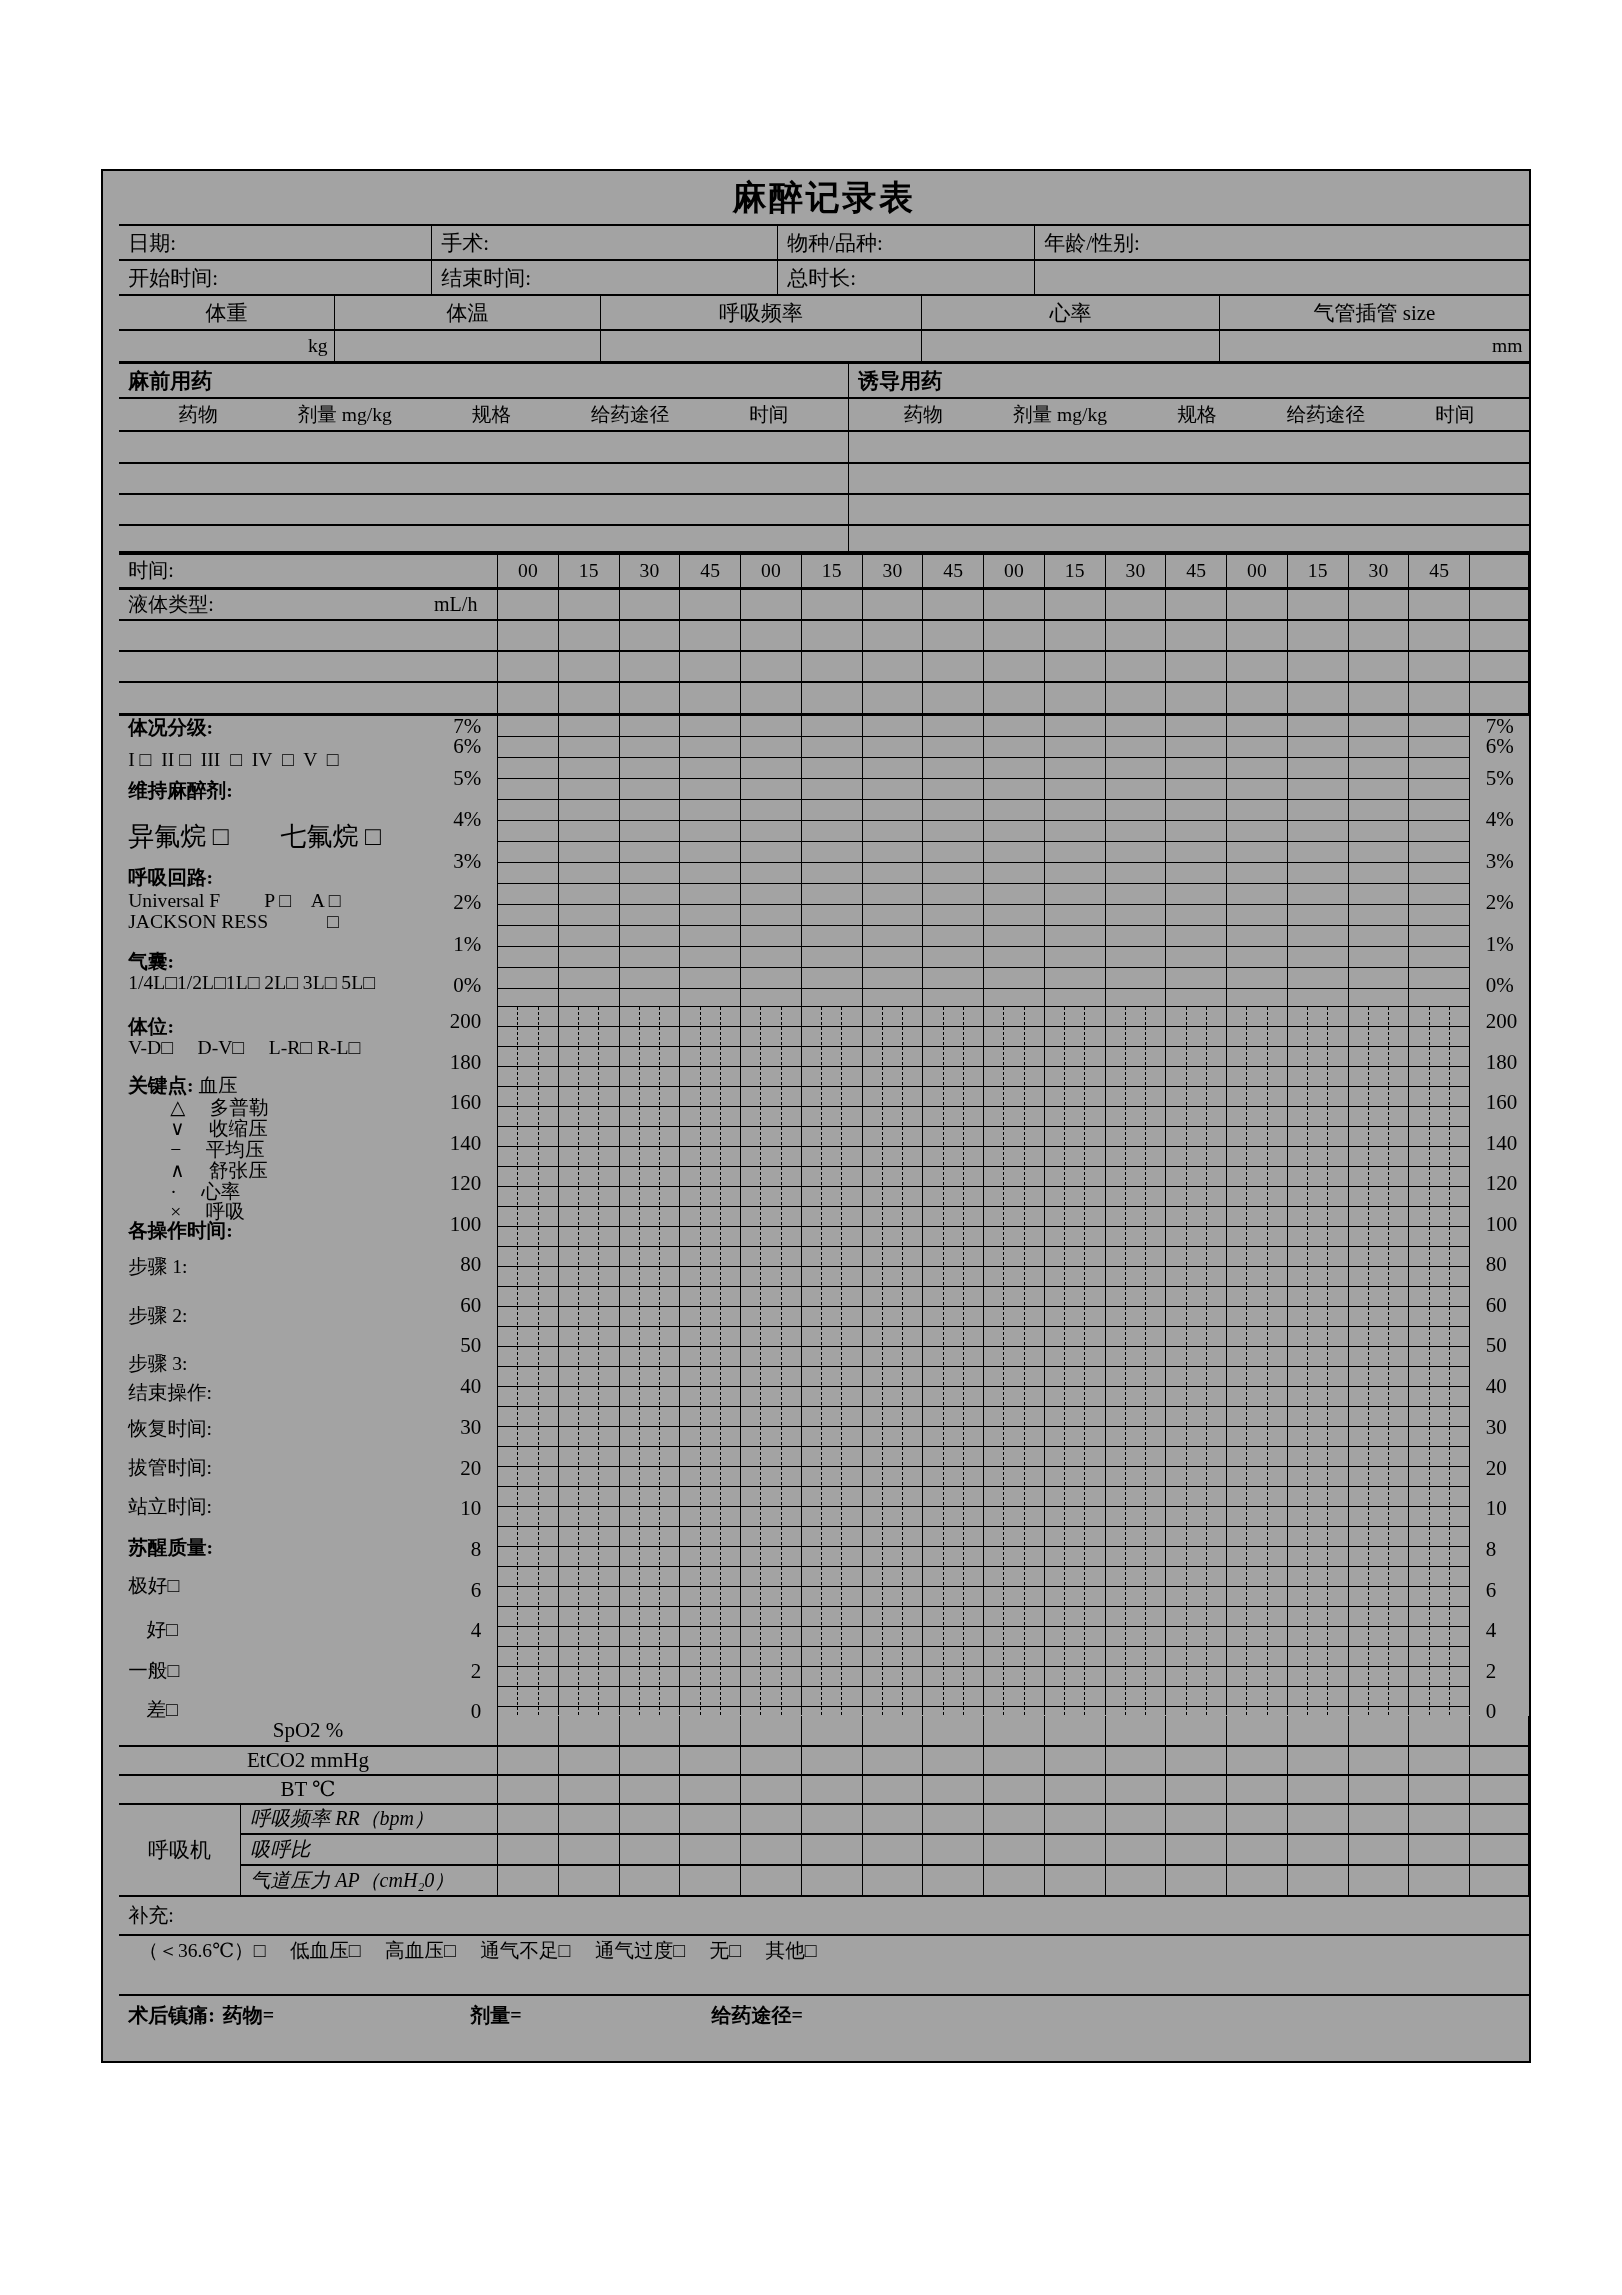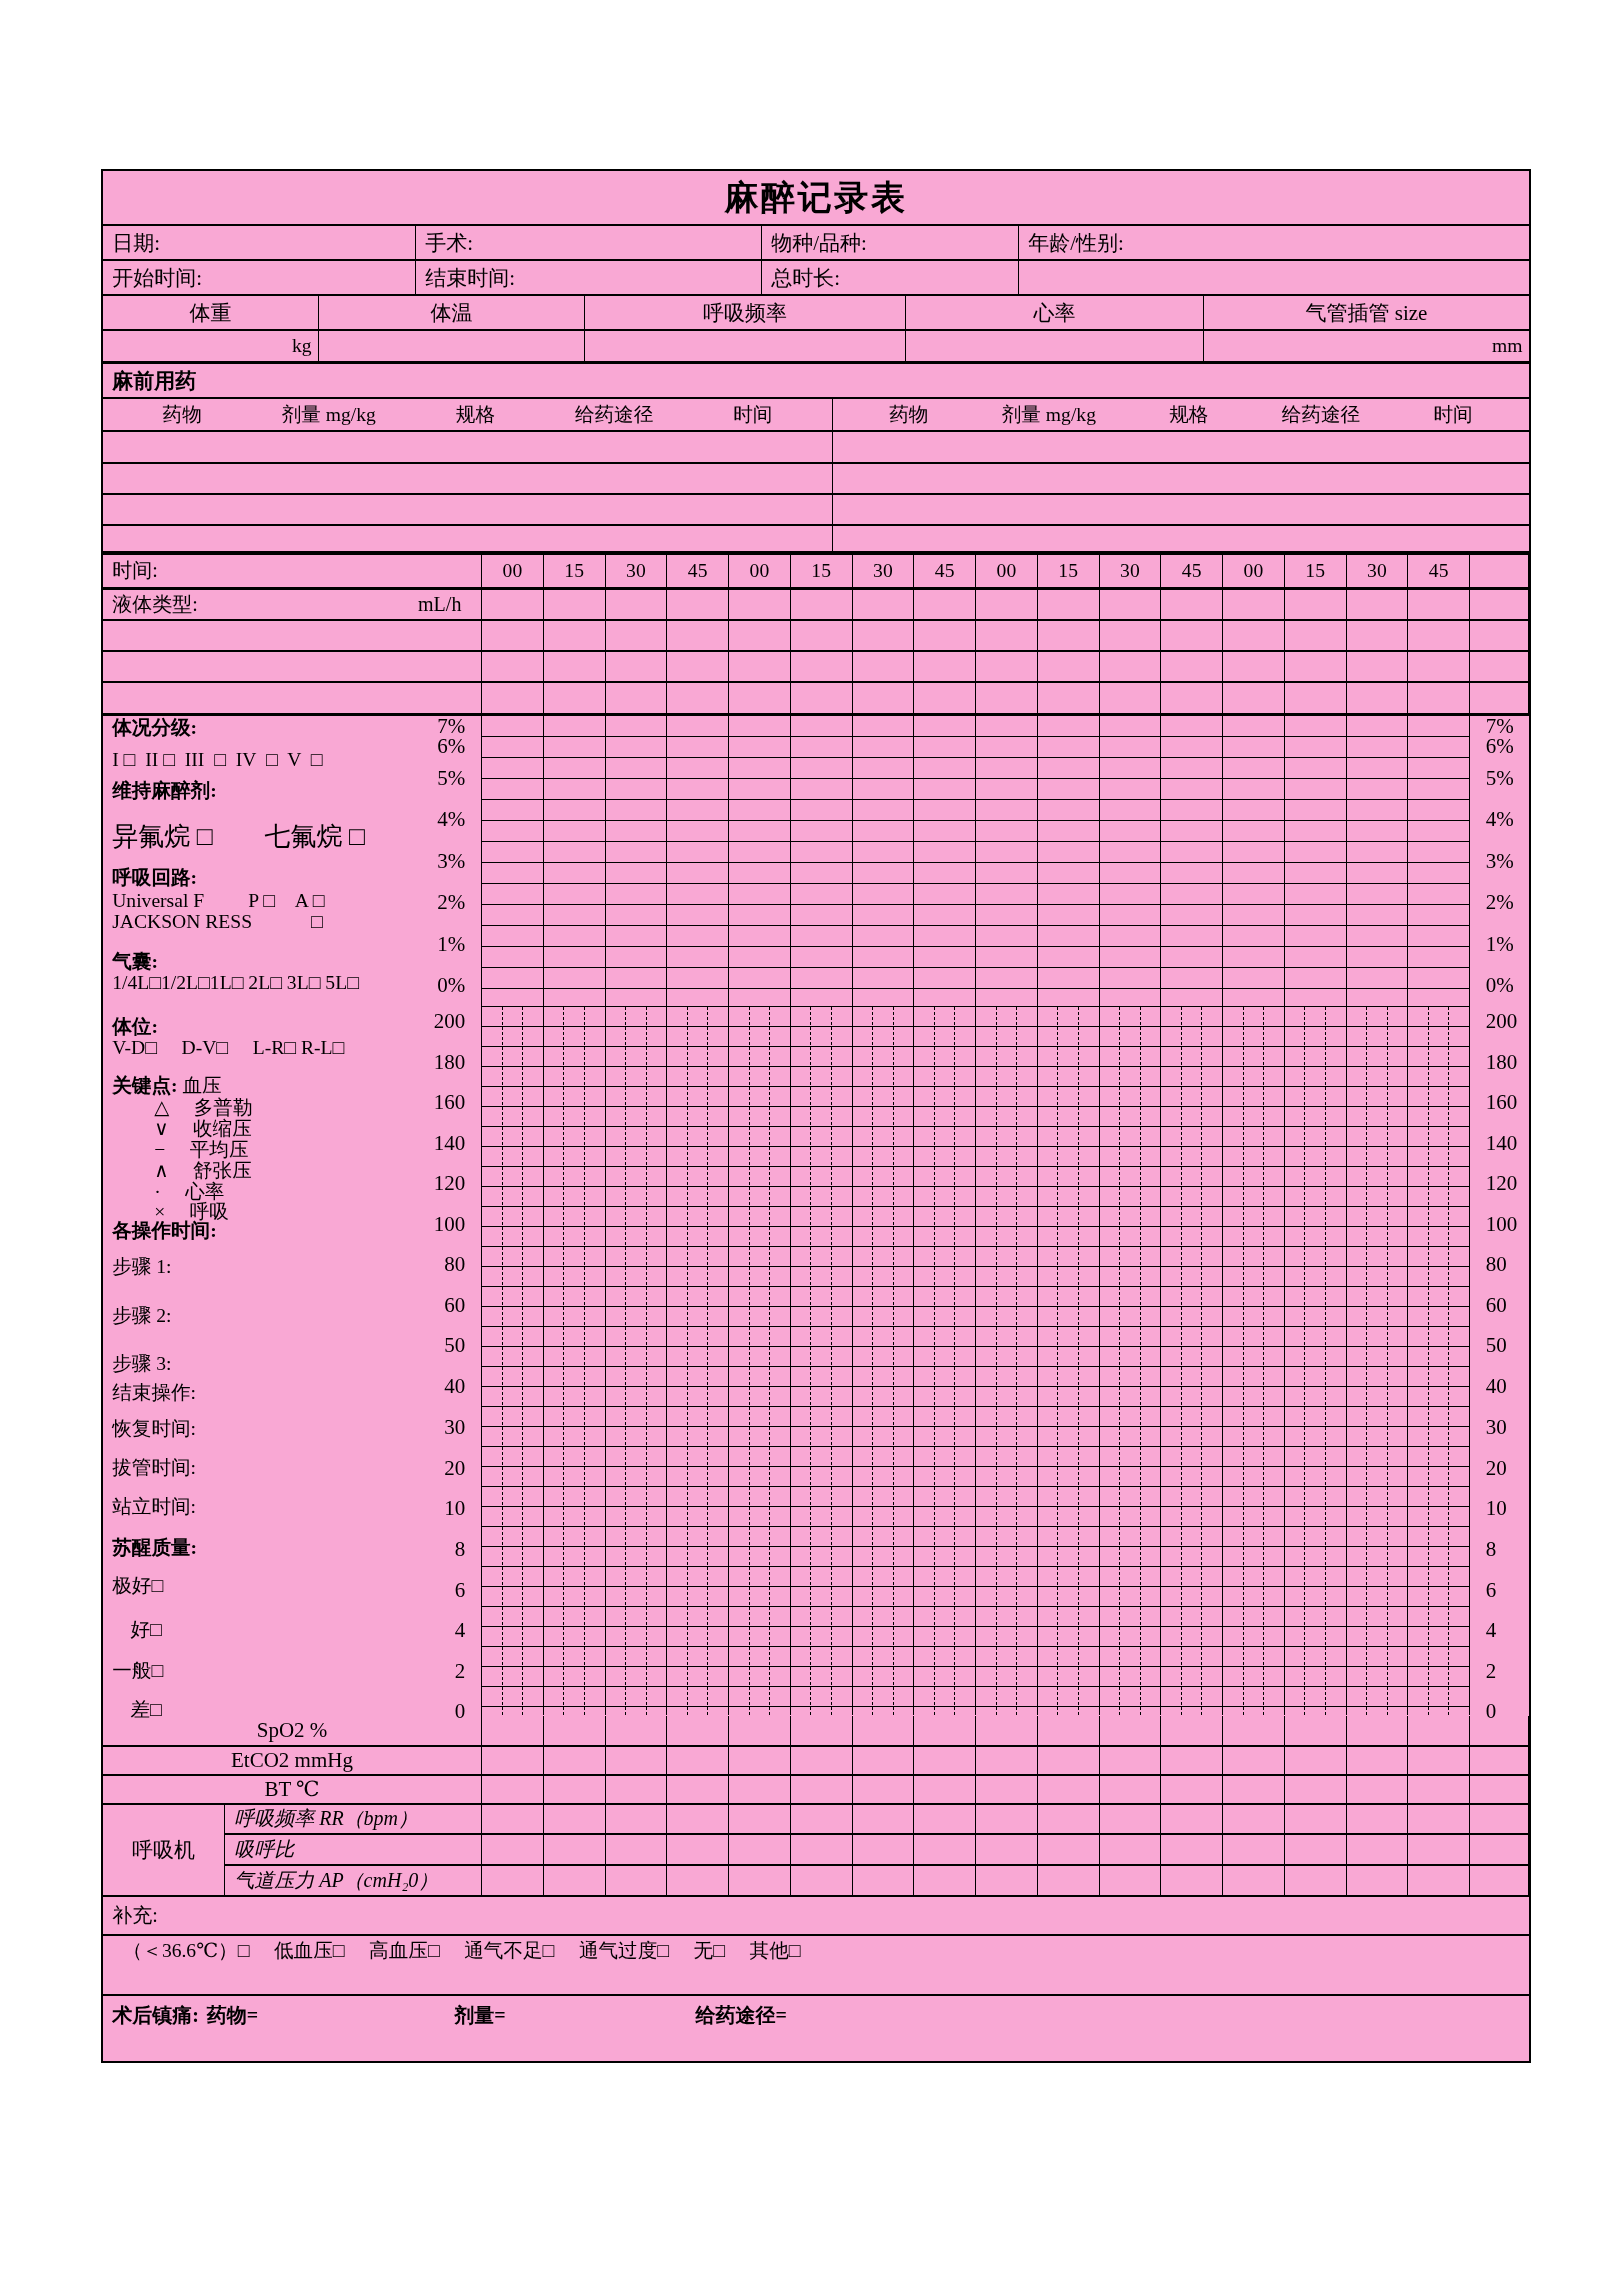--- a/index.html
+++ b/index.html
@@ -4,21 +4,21 @@
 <style>
   * { margin:0; padding:0; box-sizing:border-box; }
   html,body { background:#ffffff; }
   body {
     width:1623px; height:2295px; position:relative;
     font-family:"Liberation Serif","DejaVu Serif",serif;
     color:#000;
   }
   .sheet {
     position:absolute; left:101px; top:169px; width:1430px; height:1894px;
-    border:2.6px solid #000; background:#f9a8d4;
+    border:2.6px solid #000; background:#a3a3a3;padding-left:16px;
   }
   .row { display:flex; border-bottom:2px solid #000; }
   .row.thick { border-bottom:3.3px solid #000; }
   .row.nobord { border-bottom:none; }
   .cell { border-right:1.3px solid #000; overflow:hidden;font-family:Liberation Serif, serif; }
   .cell:last-child { border-right:none; }
 
   
   .title-row { height:55px; display:flex; align-items:center; justify-content:center;
     border-bottom:2px solid #000; }
@@ -141,20 +141,23 @@
       <div class="cell" style="width: 216px;">kg</div>
       <div class="cell" style="width: 266px;"></div>
       <div class="cell" style="width: 321px;"></div>
       <div class="cell" style="width: 298px;"></div>
       <div class="cell" style="flex: 1 1 0%;">mm</div>
     </div>
 
   <div class="row med-head">
     <div class="cell" style="width:730px;">
       <span>麻前用药</span>
+    </div>
+    <div class="cell" style="flex:1;">
+      <span>诱导用药</span>
     </div>
   </div>
   <div class="row med-cols">
     <div class="cell" style="width:730px;" id="premed-cols">
         <span>药物</span>
         <span>剂量 mg/kg</span>
         <span>规格</span>
         <span>给药途径</span>
         <span>时间</span>
       </div>

